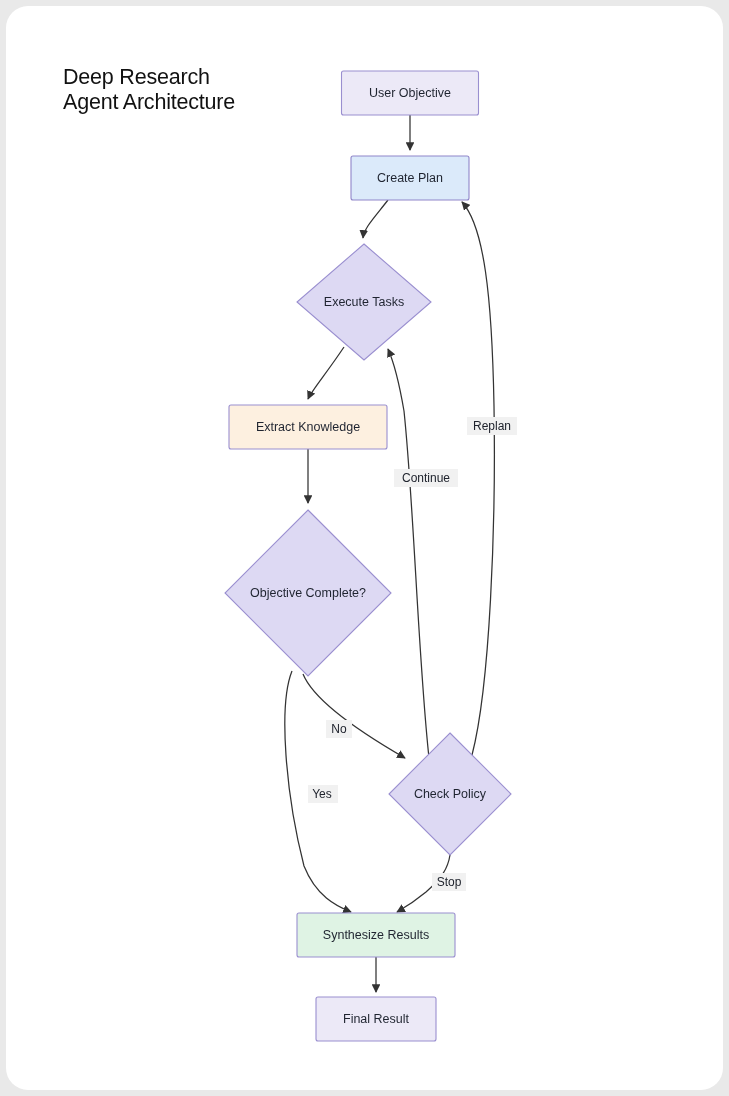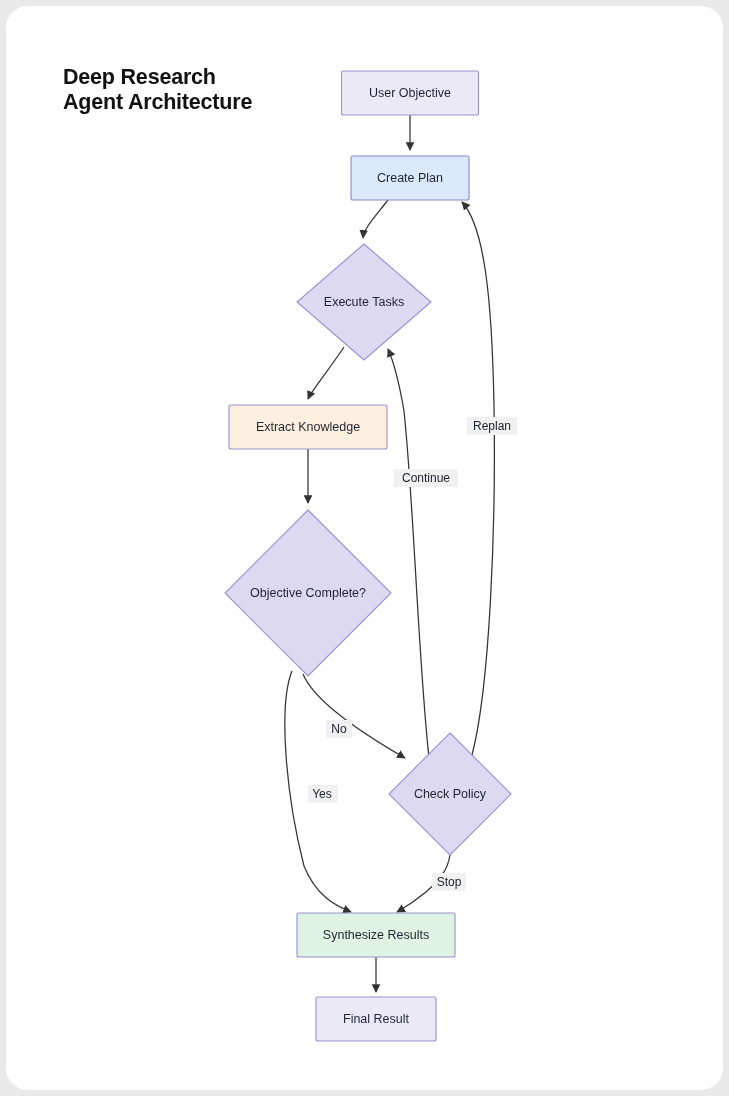--- a/index.html
+++ b/index.html
@@ -23,21 +23,21 @@
     height: 1084px;
     background: #ffffff;
     border-radius: 22px;
     overflow: hidden;
   }
   #title {
     position: absolute;
     left: 57px;
     top: 59px;
     font-family: "Liberation Sans", sans-serif;
-    font-weight: bold;
+    font-weight: normal;
     font-size: 21.5px;
     line-height: 25px;
     color: #111111;
     letter-spacing: -0.2px;
     white-space: pre-line;
   }
   #diagram {
     position: absolute;
     left: 0;
     top: 0;

